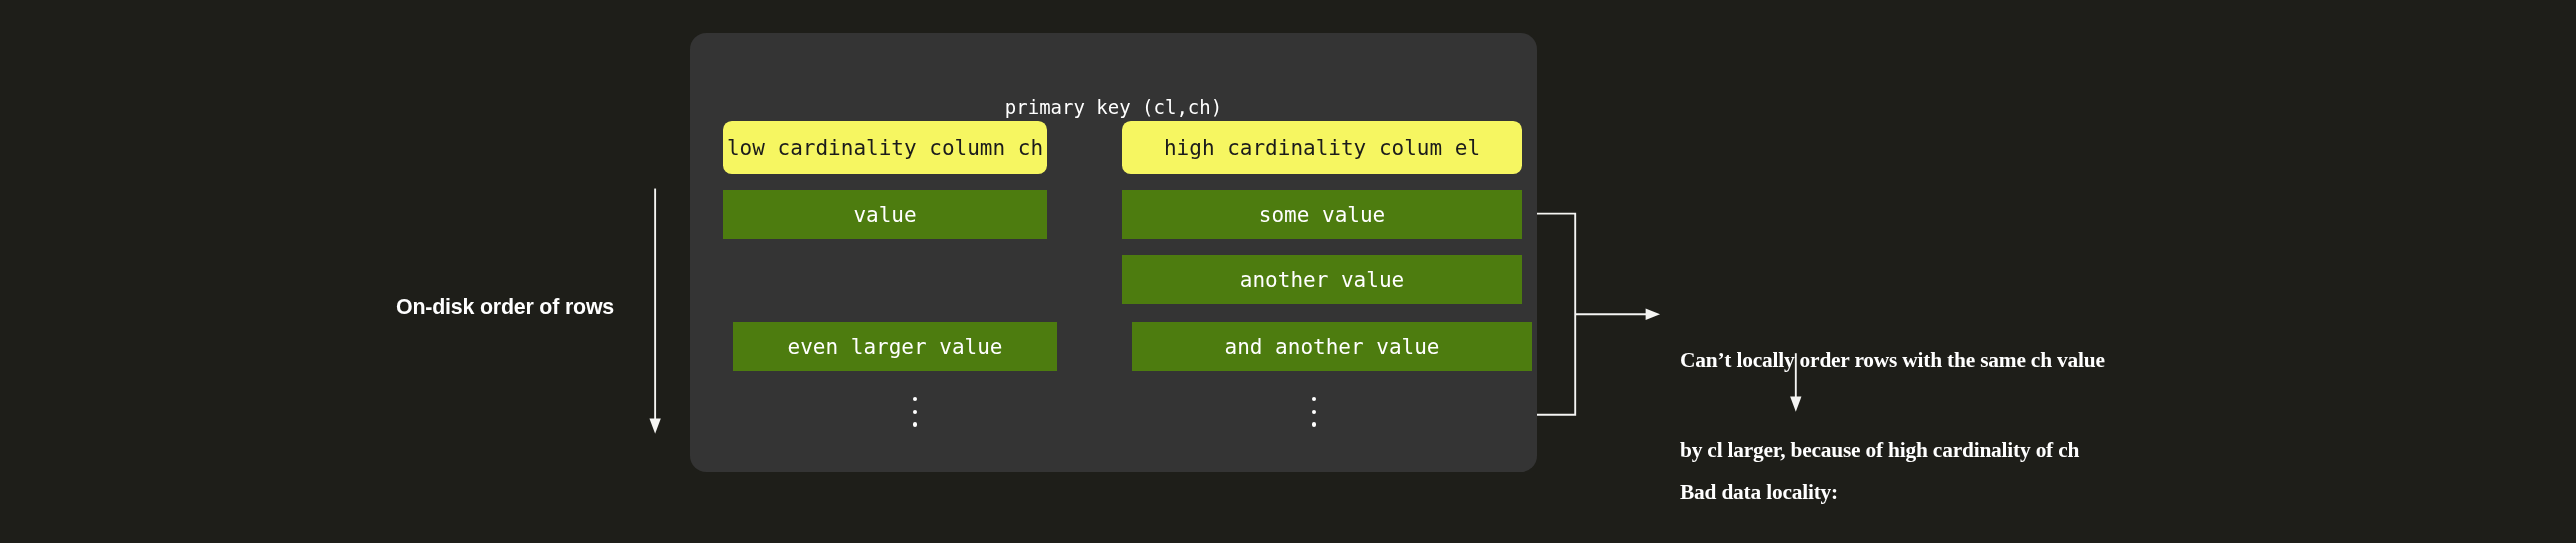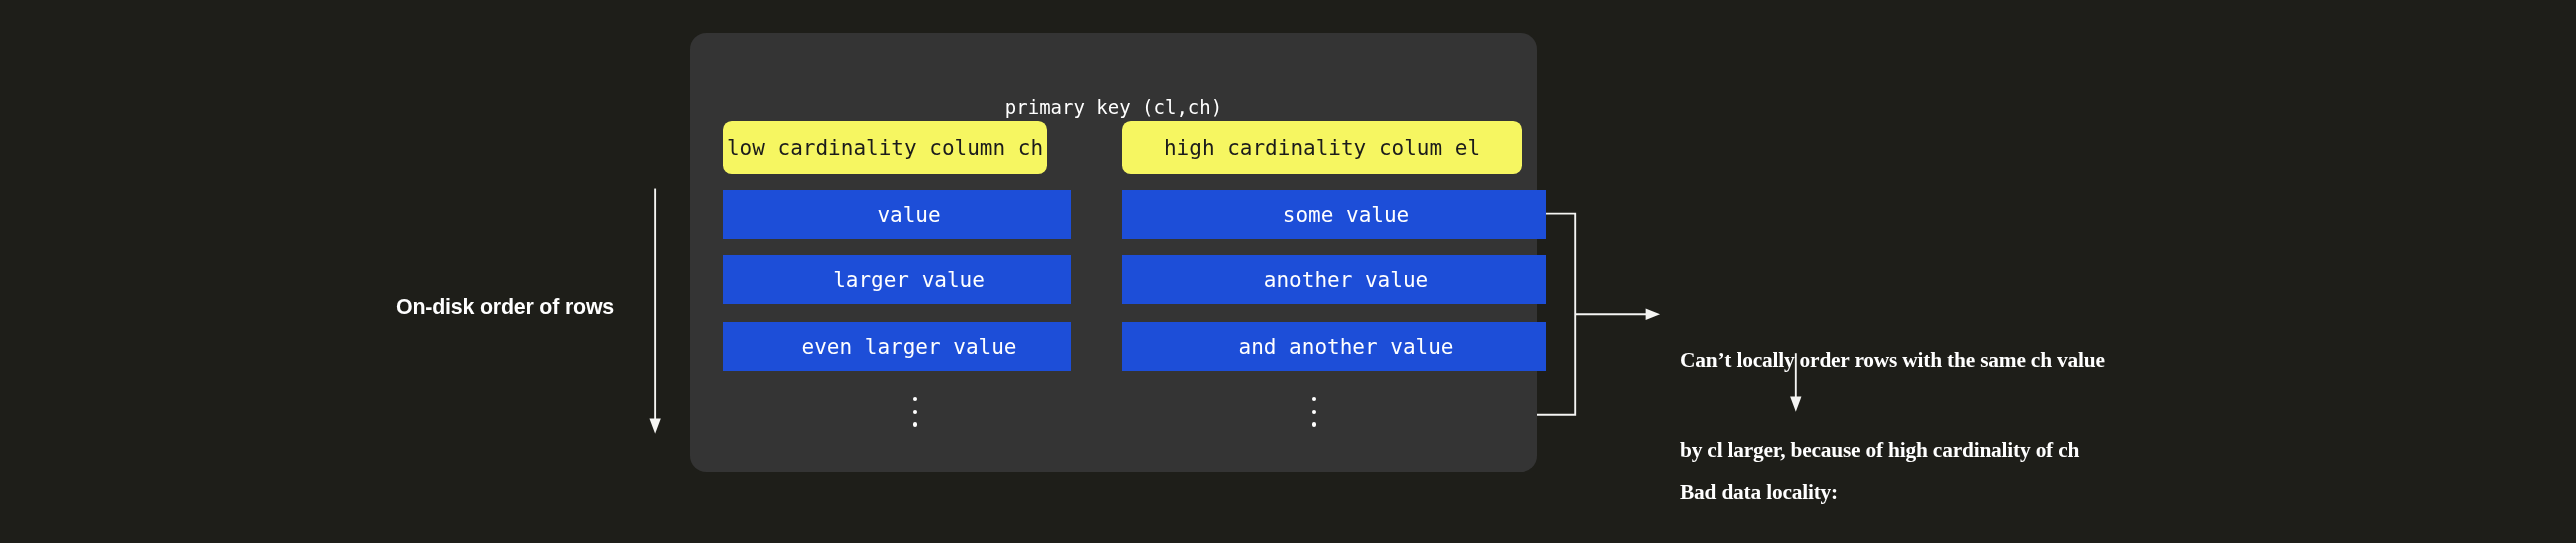--- a/index.html
+++ b/index.html
@@ -38,27 +38,26 @@
   .col1 { left: 33px;  width: 324px; }
   .col2 { left: 432px; width: 400px; }
   .header-cell {
     top: 88px; height: 53px;
     background: #f6f661;
     color: #1b1b1b;
     border-radius: 8.8px;
   }
   .row-cell {
     height: 49px;
-    background: #1d4ed8;
+    background: #4d7c0f;
     color: #ffffff;
-    padding-left: 24px;
   }
   .row-y1 { top: 157px; }
   .row-y2 { top: 222px; }
-  .row-y3 { top: 289px; }
+  .row-y3 { top: 289px; margin-left: 10px; }
 
   
   .dots {
     position: absolute;
     top: 364px;
     width: 5px;
   }
   .dots-col1 { left: 223px; }
   .dots-col2 { left: 622px; }
   .dot {
@@ -124,21 +123,20 @@
 
 <div class="panel">
   <div class="panel-title">primary key (cl,ch)</div>
 
   <div class="cell header-cell col1">low cardinality column ch</div>
   <div class="cell header-cell col2">high cardinality colum el</div>
 
   <div class="cell row-cell col1 row-y1">value</div>
   <div class="cell row-cell col2 row-y1">some value</div>
 
-  <div class="cell row-cell col1 row-y2">larger value</div>
   <div class="cell row-cell col2 row-y2">another value</div>
 
   <div class="cell row-cell col1 row-y3">even larger value</div>
   <div class="cell row-cell col2 row-y3">and another value</div>
 
   <div class="dots dots-col1">
     <div class="dot"></div>
       <div class="dot"></div>
       <div class="dot"></div>
   </div>

